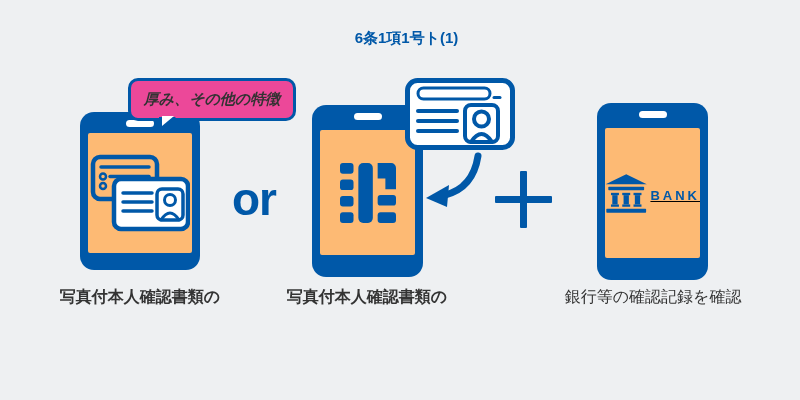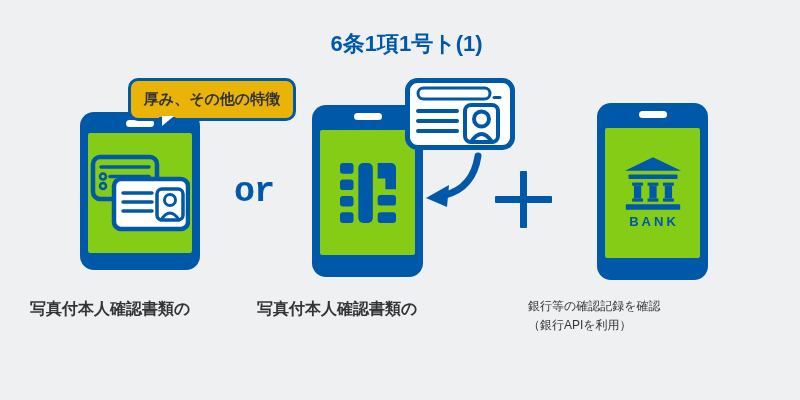--- a/index.html
+++ b/index.html
@@ -6,68 +6,68 @@
     --accent:#0058a8;
     --bg:#eef0f2;
     --text:#333333;
   }
   *{margin:0;padding:0;box-sizing:border-box;}
   html,body{width:800px;height:400px;overflow:hidden;}
   body{font-family:"Liberation Sans","DejaVu Sans",sans-serif;background:var(--bg);}
   .canvas{position:relative;width:800px;height:400px;background:var(--bg);}
 
   .title{position:absolute;left:0;top:29px;width:796px;text-align:center;
-    font-size:22px;font-weight:700;color:var(--accent);padding-left:17px;}
+    font-size:15px;font-weight:700;color:var(--accent);padding-left:17px;}
 
   
   .phone{position:absolute;background:var(--accent);border-radius:14px;z-index:1;}
   .phone-1{left:80px;top:112px;width:120px;height:158px;}
   .phone-2{left:312px;top:105px;width:111px;height:172px;}
   .phone-3{left:597px;top:103px;width:111px;height:177px;}
-  .screen{position:absolute;left:8px;right:8px;background:#84cc16;border-radius:2px;
-    display:flex;align-items:center;justify-content:center;flex-direction:column;}
+  .screen{position:absolute;left:8px;right:8px;background:#fdba74;border-radius:2px;
+    display:flex;align-items:center;justify-content:center;flex-direction:row;text-decoration:underline;}
   .phone-1 .screen{top:21px;bottom:17px;}
   .phone-2 .screen{top:25px;bottom:22px;}
   .phone-3 .screen{top:25px;bottom:22px;}
   .speaker{position:absolute;top:8px;left:50%;transform:translateX(-50%);
     width:28px;height:7px;background:#ffffff;border-radius:4px;}
 
   
   .bubble{position:absolute;left:128px;top:78px;width:168px;height:43px;z-index:3;
-    background:#eab308;border:3px solid var(--accent);border-radius:10px;
+    background:#ec4899;border:3px solid var(--accent);border-radius:10px;
     display:flex;align-items:center;justify-content:center;
-    font-size:15px;font-weight:600;color:var(--text);}
+    font-size:15px;font-weight:600;color:var(--text);font-style:italic;}
   .bubble::before{content:"";position:absolute;left:28px;bottom:-14px;width:0;height:0;
     border-top:15px solid var(--accent);border-right:17px solid transparent;}
   .bubble::after{content:"";position:absolute;left:31px;bottom:-8px;width:0;height:0;
     border-top:10px solid #ffffff;border-right:12px solid transparent;}
 
   
   .or{position:absolute;left:222px;top:172px;width:64px;text-align:center;
-    font-size:35px;font-weight:700;letter-spacing:-1px;color:var(--accent);font-family:Liberation Mono, monospace;}
+    font-size:46px;font-weight:700;letter-spacing:-1px;color:var(--accent);}
   .plus{position:absolute;left:495px;top:171px;}
 
   
   .float-card{position:absolute;left:405px;top:78px;z-index:2;}
   .arrow{position:absolute;left:423px;top:152px;z-index:2;}
 
   
   .stroke{stroke:var(--accent);fill:none;}
   .fillacc{fill:var(--accent);}
 
   .bank-label{margin-top:4px;font-size:13px;font-weight:700;letter-spacing:3px;
     color:var(--accent);text-indent:3px;}
 
   
-  .caption{position:absolute;top:297px;text-align:left;color:var(--text);
+  .caption{position:absolute;top:285px;text-align:center;color:var(--text);
     font-size:16px;line-height:1.55;font-weight:700;}
   .caption-1{left:30px;width:220px;}
   .caption-2{left:257px;width:220px;}
   .caption-3{left:528px;width:250px;}
-  .cap-reg{font-weight:400;font-size:12px;}
+  .cap-reg{font-weight:400;font-size:16px;}
 </style>
 </head>
 <body>
 
 <div class="canvas">
 
   <div class="title">6条1項1号ト(1)</div>
 
   <div class="bubble">
     <span>厚み、その他の特徴</span>
@@ -157,16 +157,15 @@
   <div class="caption caption-1">
     <div class="cap-line">写真付本人確認書類の</div>
   </div>
 
   <div class="caption caption-2">
     <div class="cap-line">写真付本人確認書類の</div>
   </div>
 
   <div class="caption caption-3">
     <div class="cap-line cap-reg">銀行等の確認記録を確認</div>
-    <div class="cap-line cap-reg">（銀行APIを利用）</div>
   </div>
 
 </div>
 
 </body></html>

